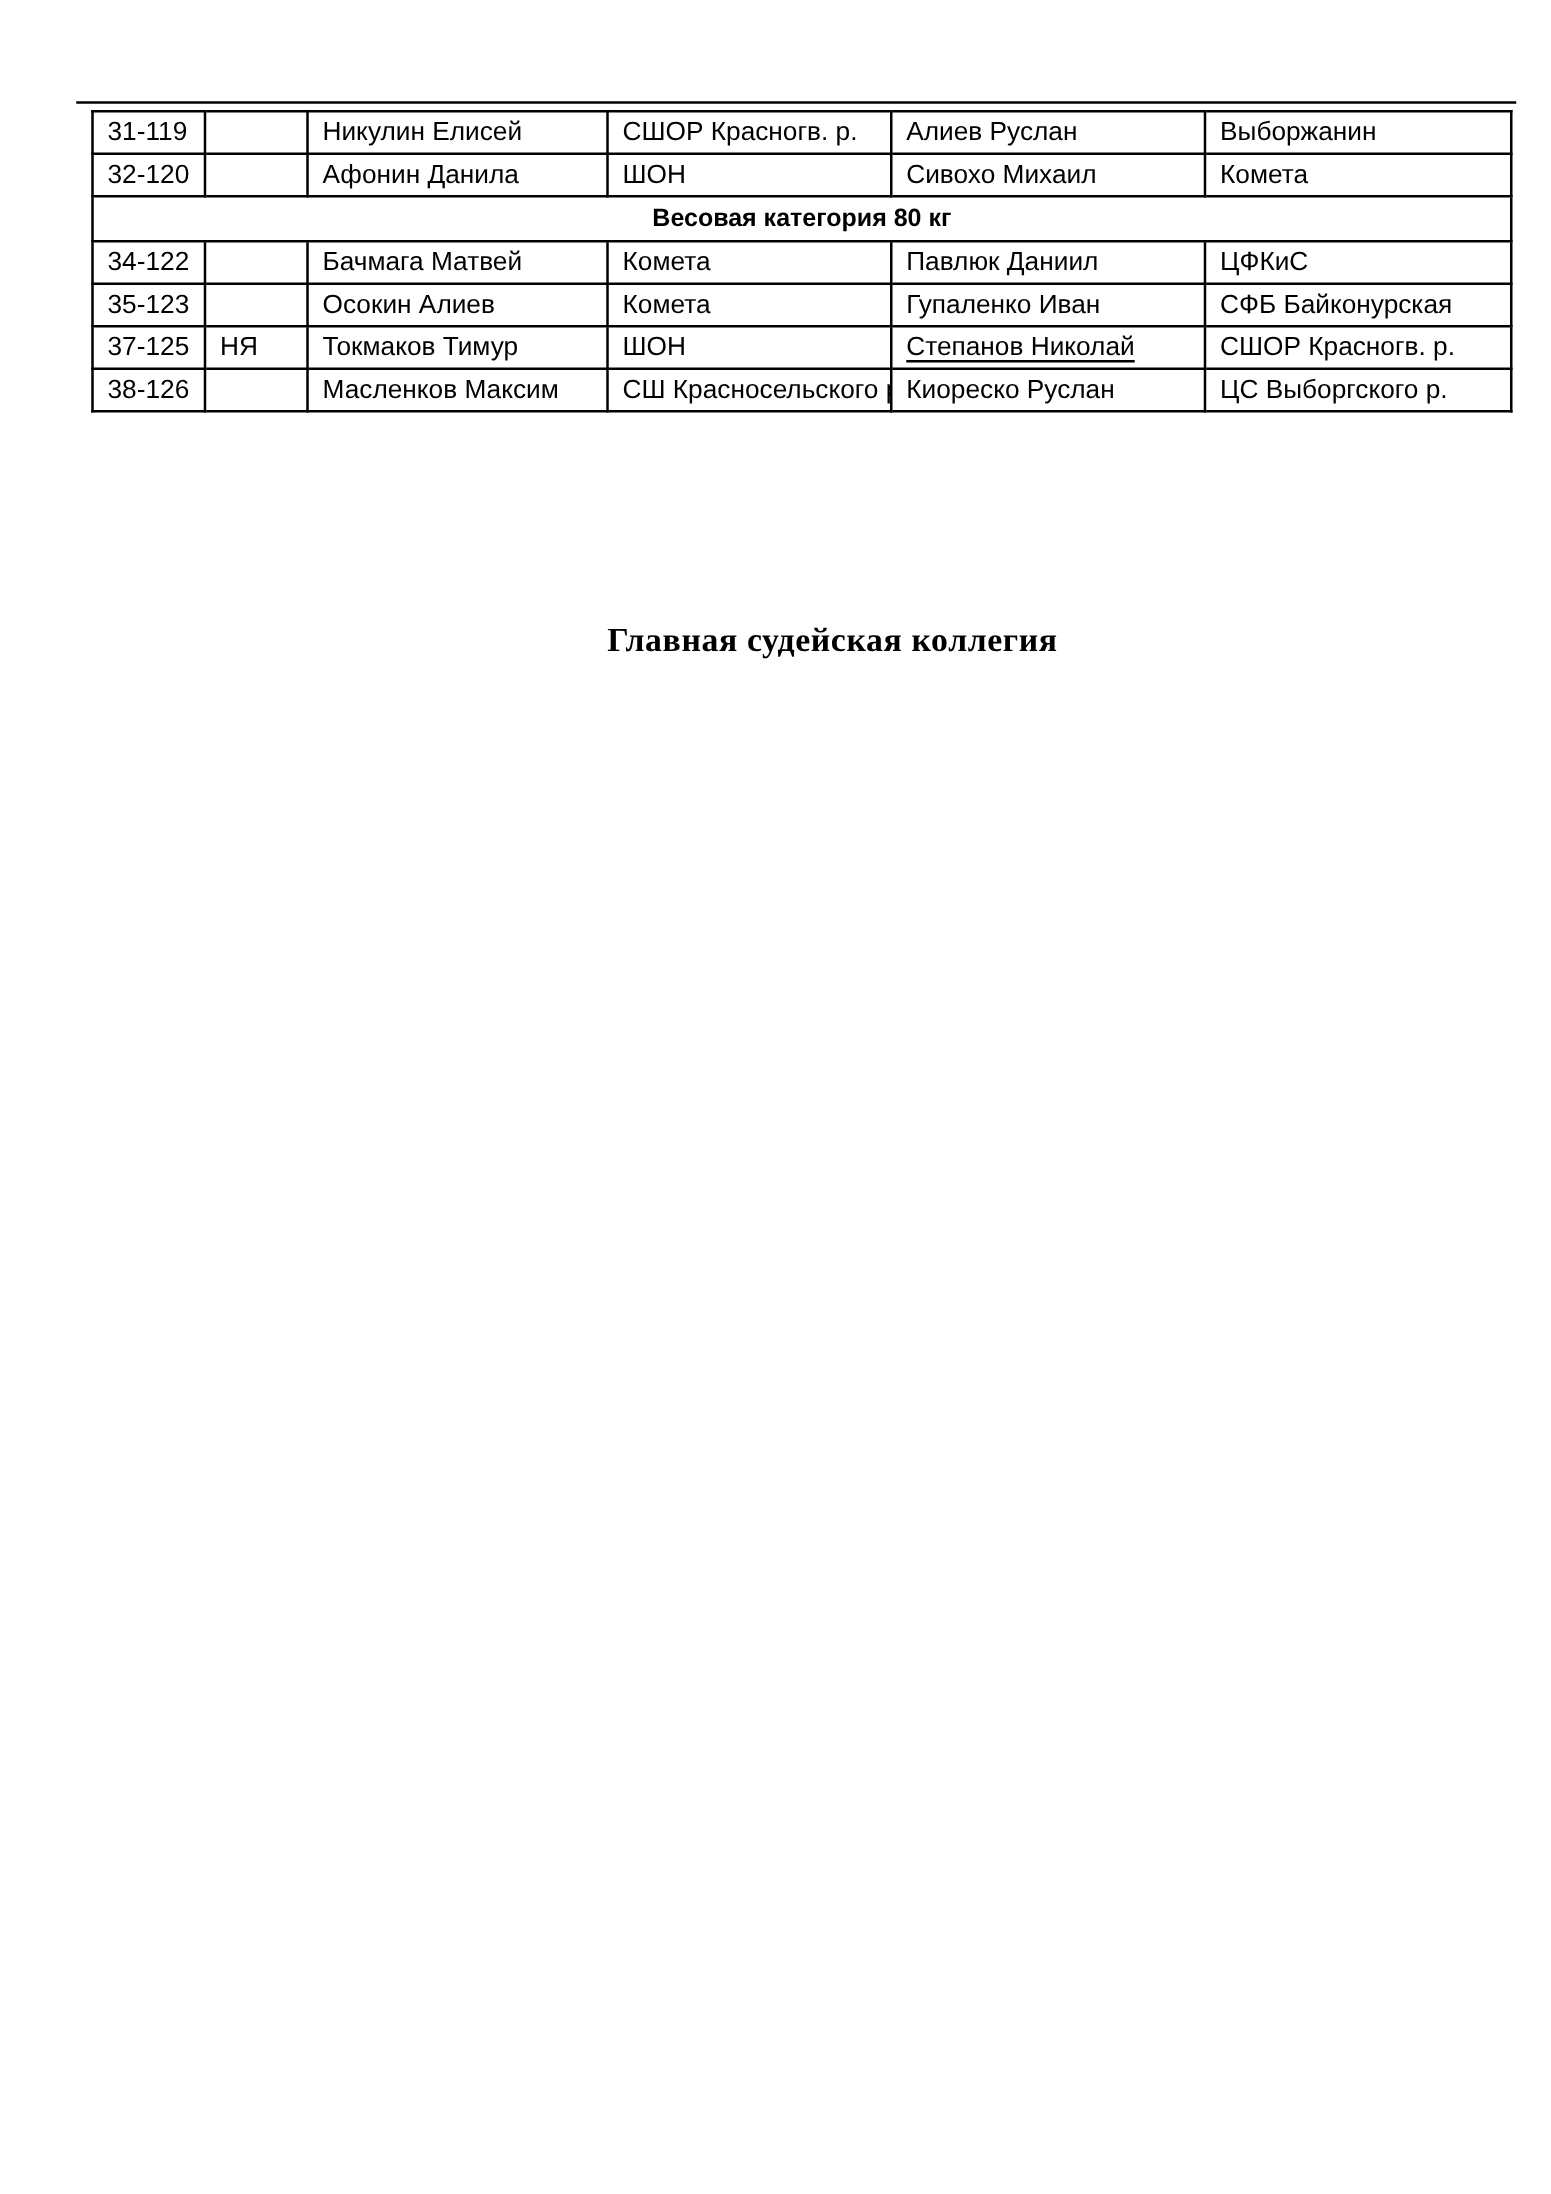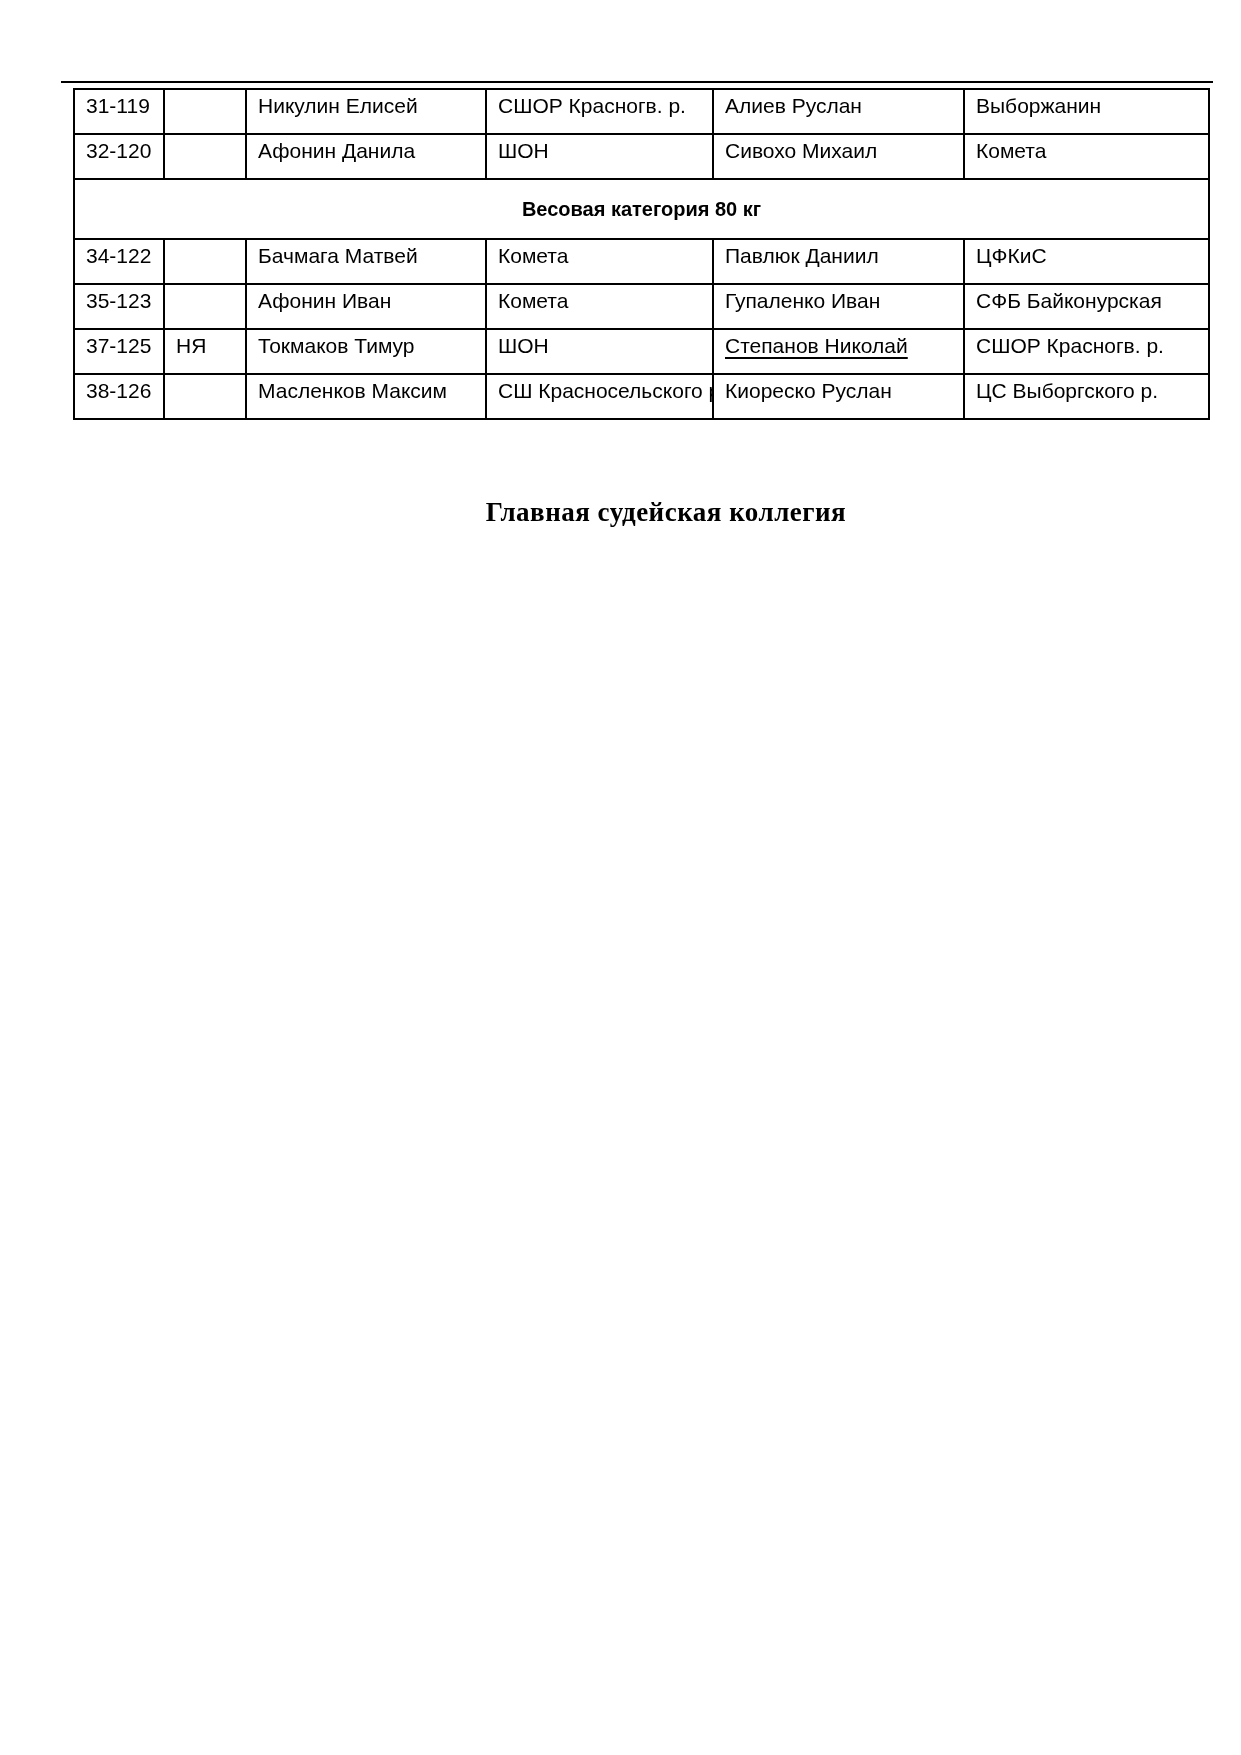--- a/index.html
+++ b/index.html
@@ -28,36 +28,36 @@
     position: absolute;
     left: 73px;
     top: 88px;
     width: 1135px;
     border-collapse: collapse;
     table-layout: fixed;
   }
   table.pairings td {
     border: 2px solid #000000;
     height: 31px;
-    padding: 0 4px 12px 11px;
+    padding: 0 4px 1px 11px;
     vertical-align: middle;
     font-size: 21px;
     line-height: 1;
     white-space: nowrap;
     overflow: hidden;
   }
   td.c-num  { }
   td.c-note { }
   td.c-club { font-size: 17px; }
   tr.category td {
     height: 34px;
     text-align: center;
     font-weight: bold;
     font-size: 20px;
-    padding: 12px;
+    padding: 0;
   }
   .u {
     text-decoration: underline;
     text-decoration-thickness: 2px;
     text-underline-offset: 4px;
   }
   .main-title {
     position: absolute;
     left: 73px;
     top: 497px;
@@ -110,21 +110,21 @@
           <td class="c-num"><span>34-122</span></td>
           <td class="c-note"><span></span></td>
           <td class="c-name"><span>Бачмага Матвей</span></td>
           <td class="c-club"><span>Комета</span></td>
           <td class="c-name"><span>Павлюк Даниил</span></td>
           <td class="c-club"><span>ЦФКиС</span></td>
         </tr>
         <tr>
           <td class="c-num"><span>35-123</span></td>
           <td class="c-note"><span></span></td>
-          <td class="c-name"><span>Афонин Иван</span></td>
+          <td class="c-name"><span>Осокин Алиев</span></td>
           <td class="c-club"><span>Комета</span></td>
           <td class="c-name"><span>Гупаленко Иван</span></td>
           <td class="c-club"><span>СФБ Байконурская</span></td>
         </tr>
         <tr>
           <td class="c-num"><span>37-125</span></td>
           <td class="c-note"><span>НЯ</span></td>
           <td class="c-name"><span>Токмаков Тимур</span></td>
           <td class="c-club"><span>ШОН</span></td>
           <td class="c-name"><span class="u">Степанов Николай</span></td>

